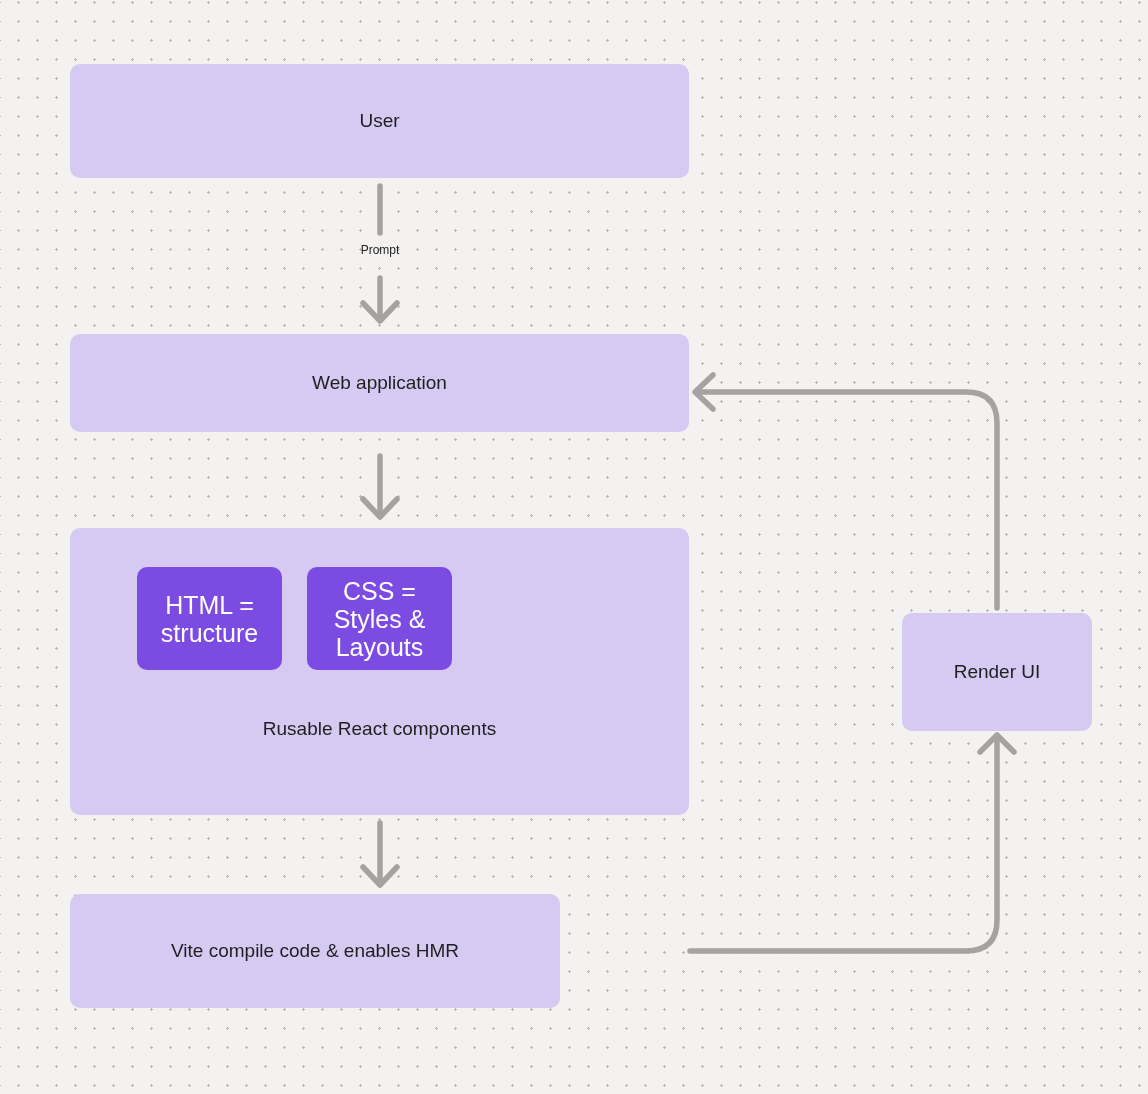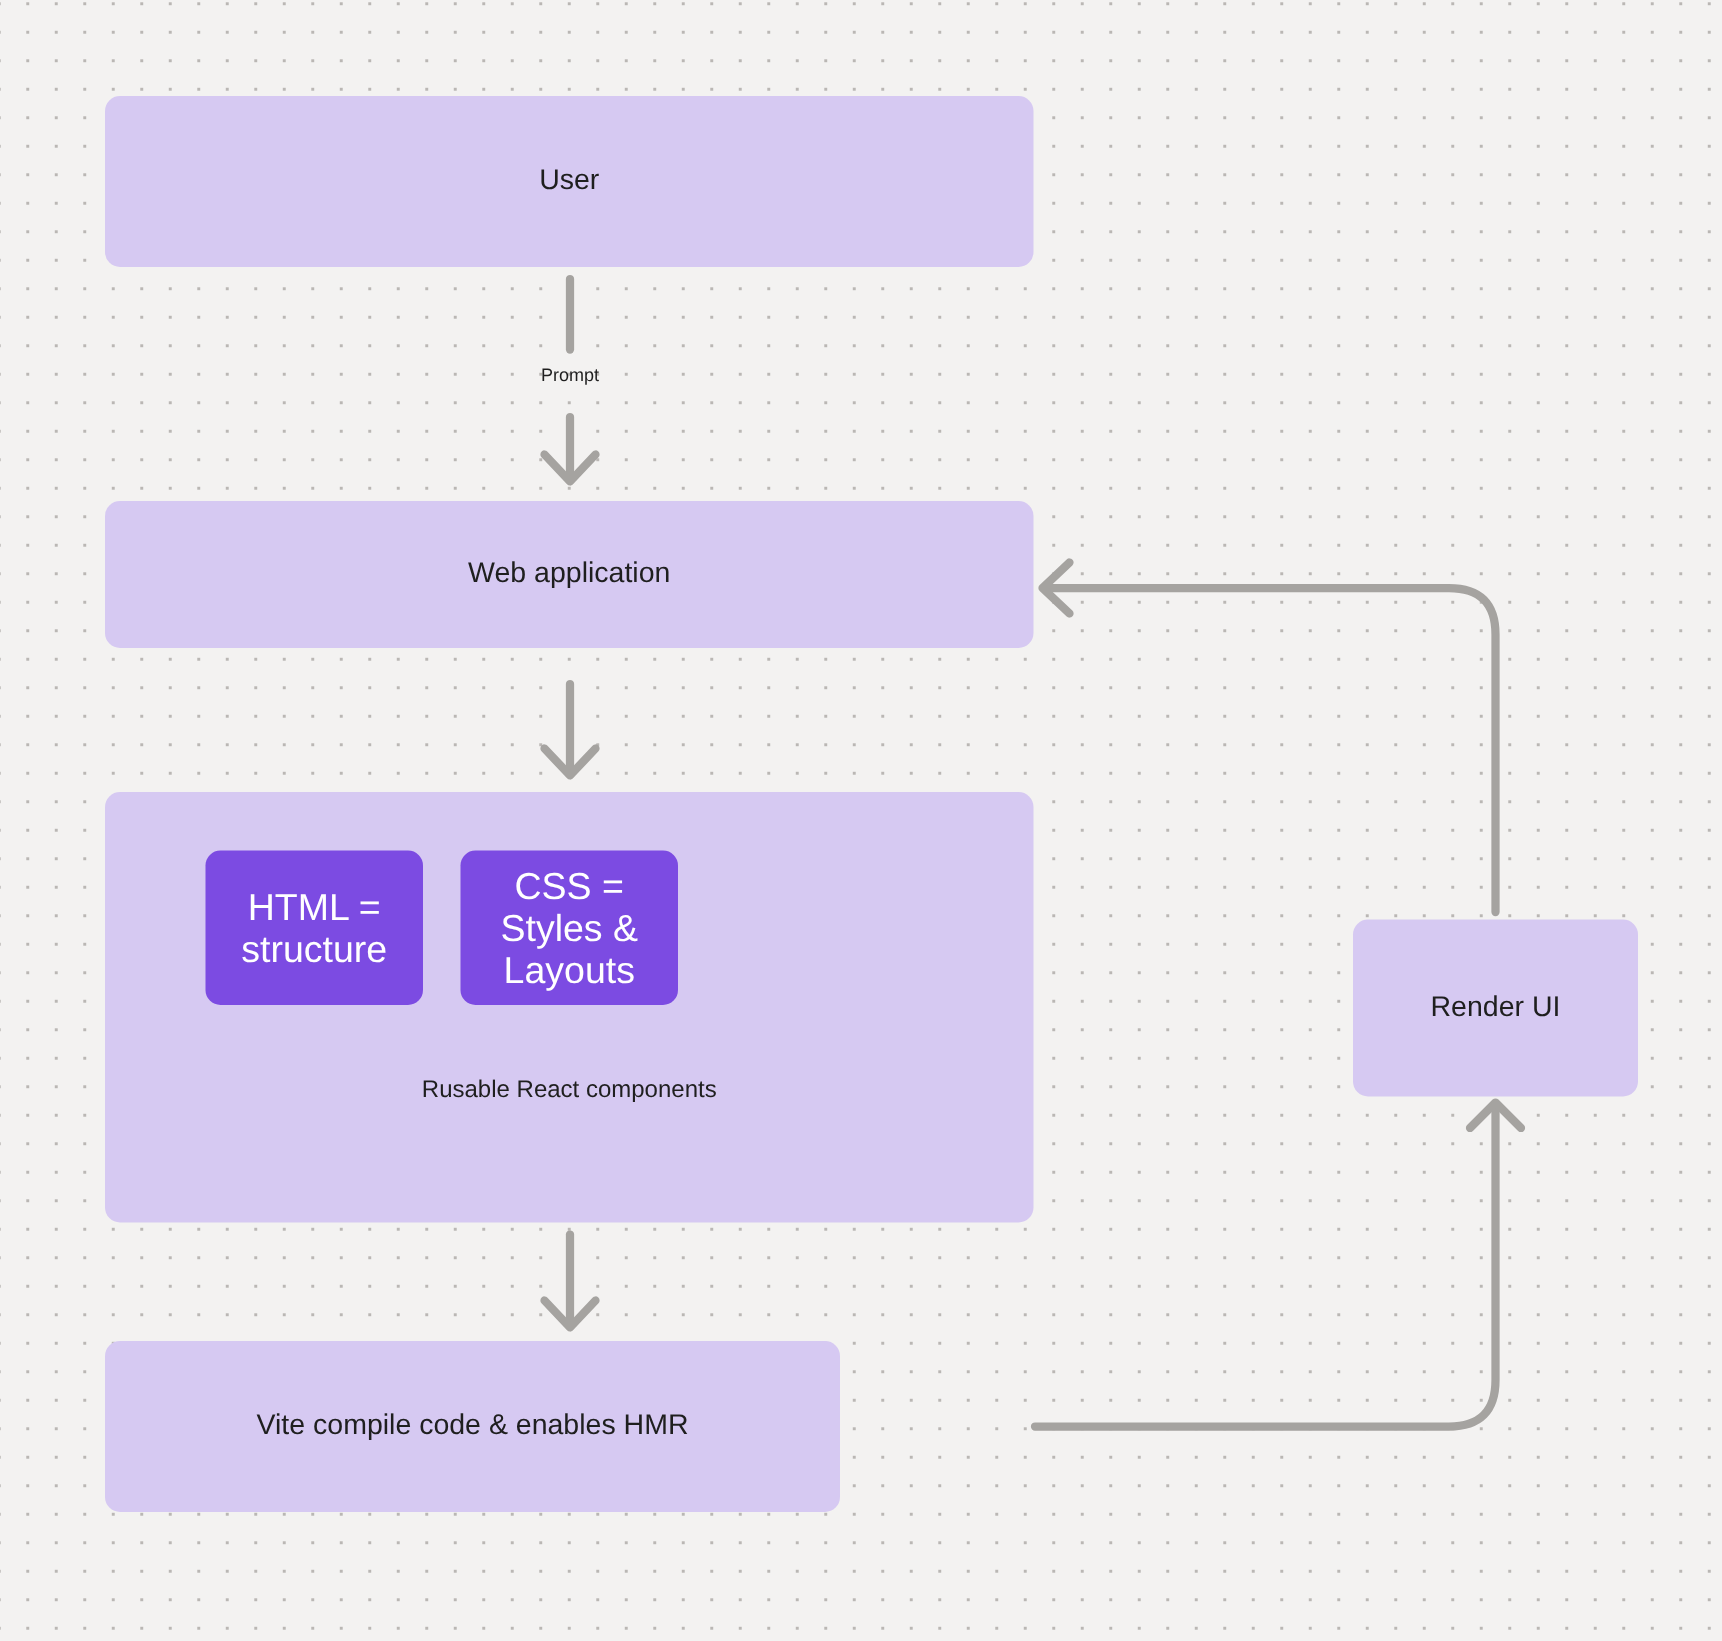--- a/index.html
+++ b/index.html
@@ -56,21 +56,21 @@
     text-align: center;
     padding: 0 16px;
     box-sizing: border-box;
   }
   .group-caption {
     position: absolute;
     left: 0;
     top: 190px;
     width: 100%;
     text-align: center;
-    font-size: 16px;
+    font-size: 19px;
     color: #1f1f1f;
   }
   .edge-label {
     position: absolute;
     left: 320px;
     top: 243px;
     width: 120px;
     text-align: center;
     font-size: 12px;
     color: #1f1f1f;

